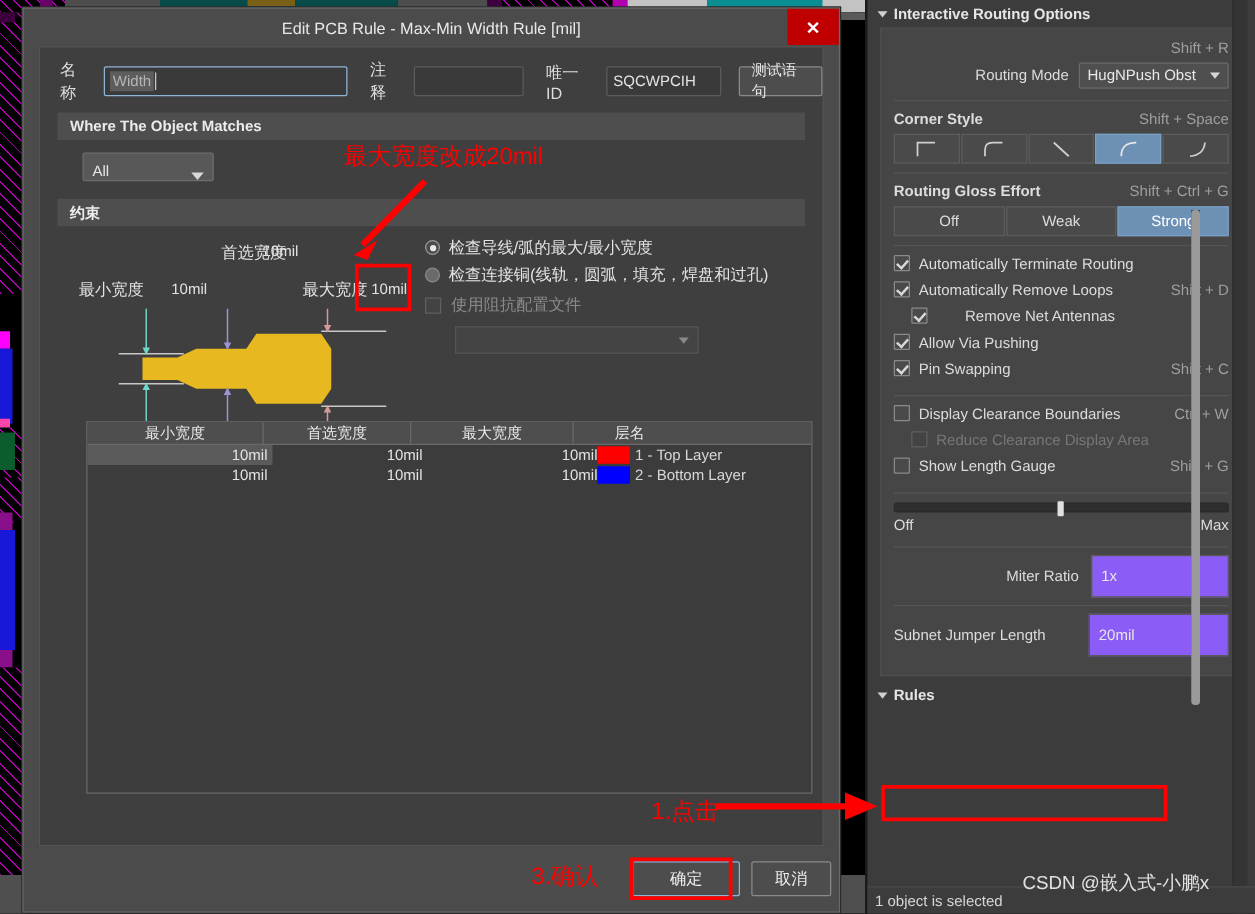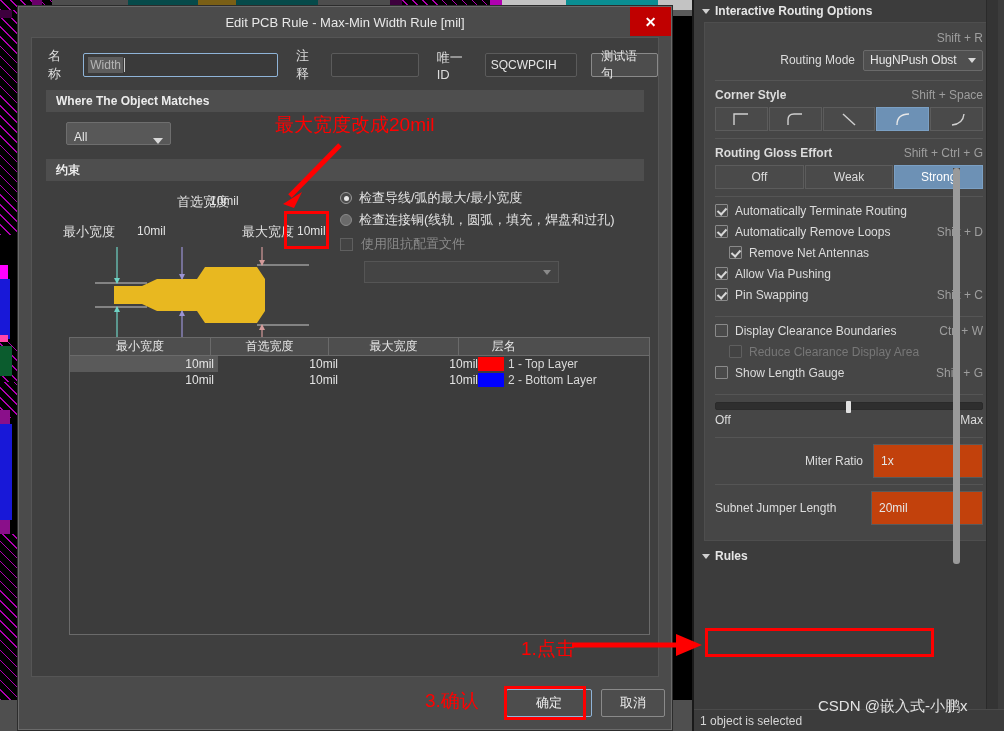--- a/index.html
+++ b/index.html
@@ -72,21 +72,21 @@
     content:""; position:absolute; left:3px; top:1px; width:4px; height:7px;
     border:solid #d8d8d8; border-width:0 2px 2px 0; transform:rotate(42deg);
   }
   .cb-row.disabled .cbox { border-color:#5f5f5f; background:#434343; }
   .cb-row.disabled .lbl { color:#777; }
 
   .slider-track { height:8px; background:#2e2e2e; border:1px solid #2a2a2a; border-radius:2px; position:relative; margin:6px 0 3px 0;}
   .slider-thumb { position:absolute; left:49%; top:-2px; width:5px; height:12px; background:#e0e0e0; border-radius:1px; }
 
   .field {
-    background:#c2410c; border:1px solid #5a5a5a; height:32px; display:flex; align-items:center;
+    background:#8b5cf6; border:1px solid #5a5a5a; height:32px; display:flex; align-items:center;
     padding:16px 7px; color:#e6e6e6; font-size:12px;
   }
 
   .rules-list { background:#3a3a3a; border:1px solid #5a5a5a; height:82px; }
   .rules-head { height:21px; background:#4a4a4a; border-bottom:1px solid #5a5a5a; display:flex; align-items:center; padding-left:8px; color:#e4e4e4; font-size:12px;}
   .rules-item { height:20px; display:flex; align-items:center; padding-left:8px; font-size:12px; color:#dcdcdc;}
   .rules-item.sel { background:#4b4b4b; }
 
   .panel-scrollbar { position:absolute; right:44px; top:168px; width:7px; height:396px; background:#3c3c3c; }
   .panel-scrollbar .thumb { position:absolute; left:0; top:0; width:7px; height:396px; background:#9a9a9a; border-radius:3px; }
@@ -295,21 +295,21 @@
 
       <div class="cb-row">
         <span class="cbox checked"></span>
         <span class="lbl">Automatically Terminate Routing</span>
       </div>
       <div class="cb-row">
         <span class="cbox checked"></span>
         <span class="lbl">Automatically Remove Loops</span>
         <span class="right-txt">Shift + D</span>
       </div>
-      <div class="cb-row" style="padding-left:14px;">
+      <div class="cb-row" style="padding-left:14px;gap:23px;">
         <span class="cbox checked"></span>
         <span class="lbl">Remove Net Antennas</span>
       </div>
       <div class="cb-row">
         <span class="cbox checked"></span>
         <span class="lbl">Allow Via Pushing</span>
       </div>
       <div class="cb-row">
         <span class="cbox checked"></span>
         <span class="lbl">Pin Swapping</span>

